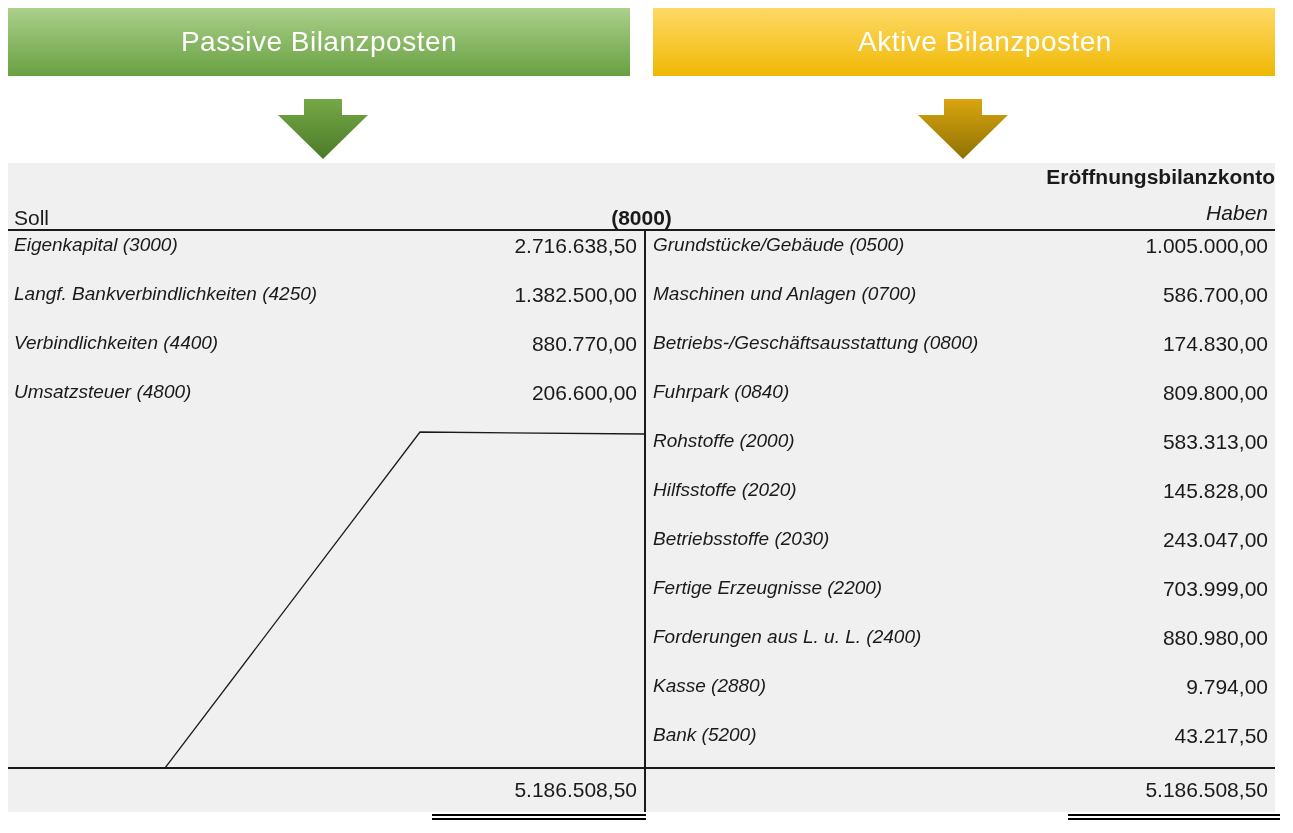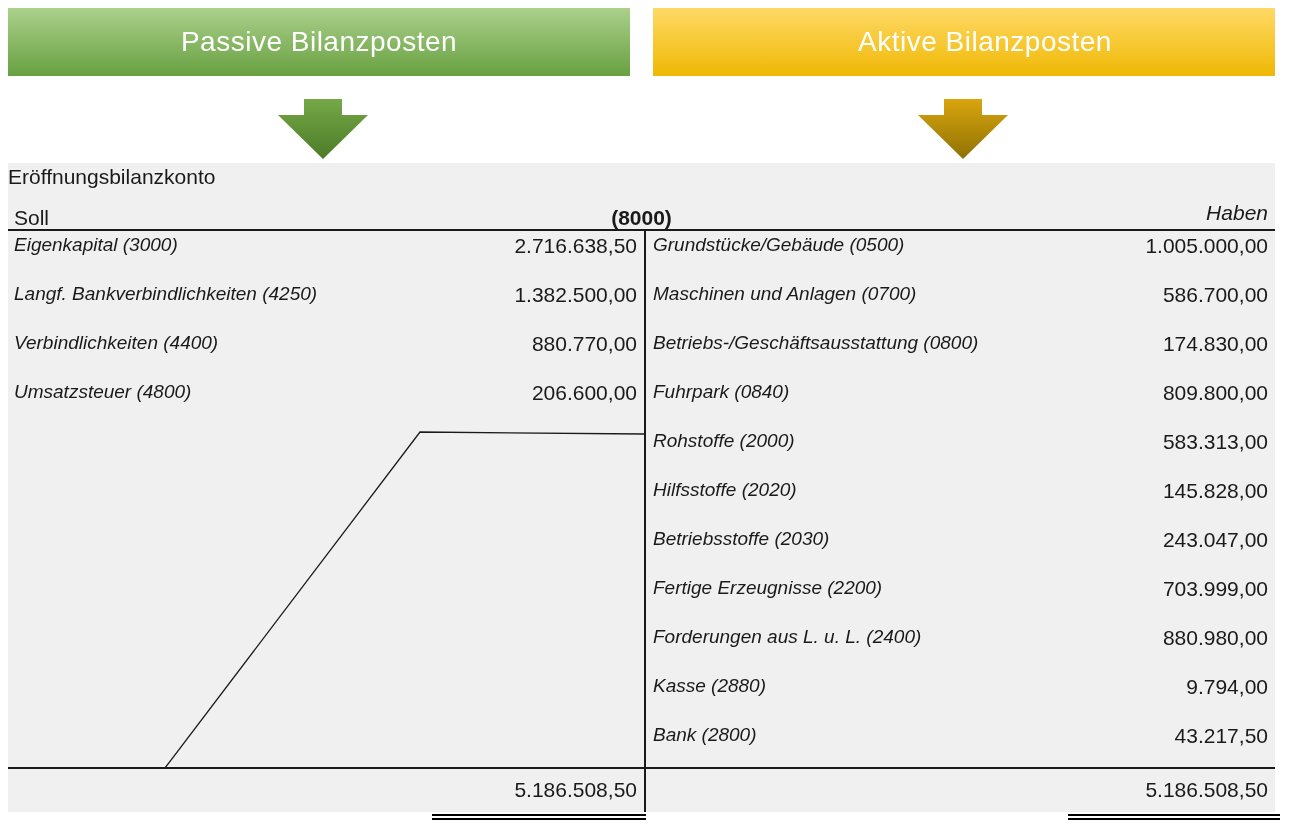--- a/index.html
+++ b/index.html
@@ -10,22 +10,22 @@
   .banner { position:absolute; top:8px; height:68px; display:flex; align-items:center; justify-content:center; }
   .banner .banner-label { color:#ffffff; font-size:28px; letter-spacing:0.5px; }
   .banner.passive { left:8px; width:622px; background:linear-gradient(#abd08b, #68a041); }
   .banner.active  { left:653px; width:622px; background:linear-gradient(#ffd966, #efb804);padding-left:42px; }
   .arrow-svg { position:absolute; top:99px; width:90px; height:60px; display:block; }
   .arrow-svg.green { left:278px; }
   .arrow-svg.gold  { left:918px; }
 
   
   .taccount-bg { position:absolute; left:8px; top:163px; width:1267px; height:649px; background:#f1f0f0; }
-  .account-title { position:absolute; left:8px; top:165px; width:1267px; text-align:left;
-                   font-size:21px; font-weight:400; }
+  .account-title { position:absolute; left:8px; top:165px; width:1267px; text-align:right;
+                   font-size:21px; font-weight:700; }
   .account-subhead { position:absolute; left:8px; top:197px; width:1267px; height:32px;
                      display:flex; align-items:center; }
   .account-subhead .debit-header  { position:absolute; left:6px;  font-size:21px;margin-top:10px; }
   .account-subhead .account-number{ position:absolute; left:0; width:100%; text-align:center;
                                     font-size:21px; font-weight:700;margin-top:9px; }
   .account-subhead .credit-header { position:absolute; right:7px; font-size:21px;font-style:italic; }
 
   .header-rule { position:absolute; left:8px; top:229px; width:1267px; height:2px; background:#1a1a1a; }
   .center-divider { position:absolute; left:644px; top:230px; width:2px; height:582px; background:#1a1a1a; }
   .total-rule { position:absolute; left:8px; top:767px; width:1267px; height:2px; background:#1a1a1a; }
@@ -144,21 +144,21 @@
   </div>
   <div class="row right" style="top:626px">
     <span class="lbl">Forderungen aus L. u. L. (2400)</span>
     <span class="val">880.980,00</span>
   </div>
   <div class="row right" style="top:675px">
     <span class="lbl">Kasse (2880)</span>
     <span class="val">9.794,00</span>
   </div>
   <div class="row right" style="top:724px">
-    <span class="lbl">Bank (2800)</span>
+    <span class="lbl">Bank (5200)</span>
     <span class="val">43.217,50</span>
   </div>
 
   <svg class="nose-svg" viewBox="0 0 637 538">
     <polyline points="157,538 412,202 637,204" fill="none" stroke="#1a1a1a" stroke-width="1.3"></polyline>
   </svg>
 
   <div class="total-rule"></div>
 
   <div class="total-row left">

